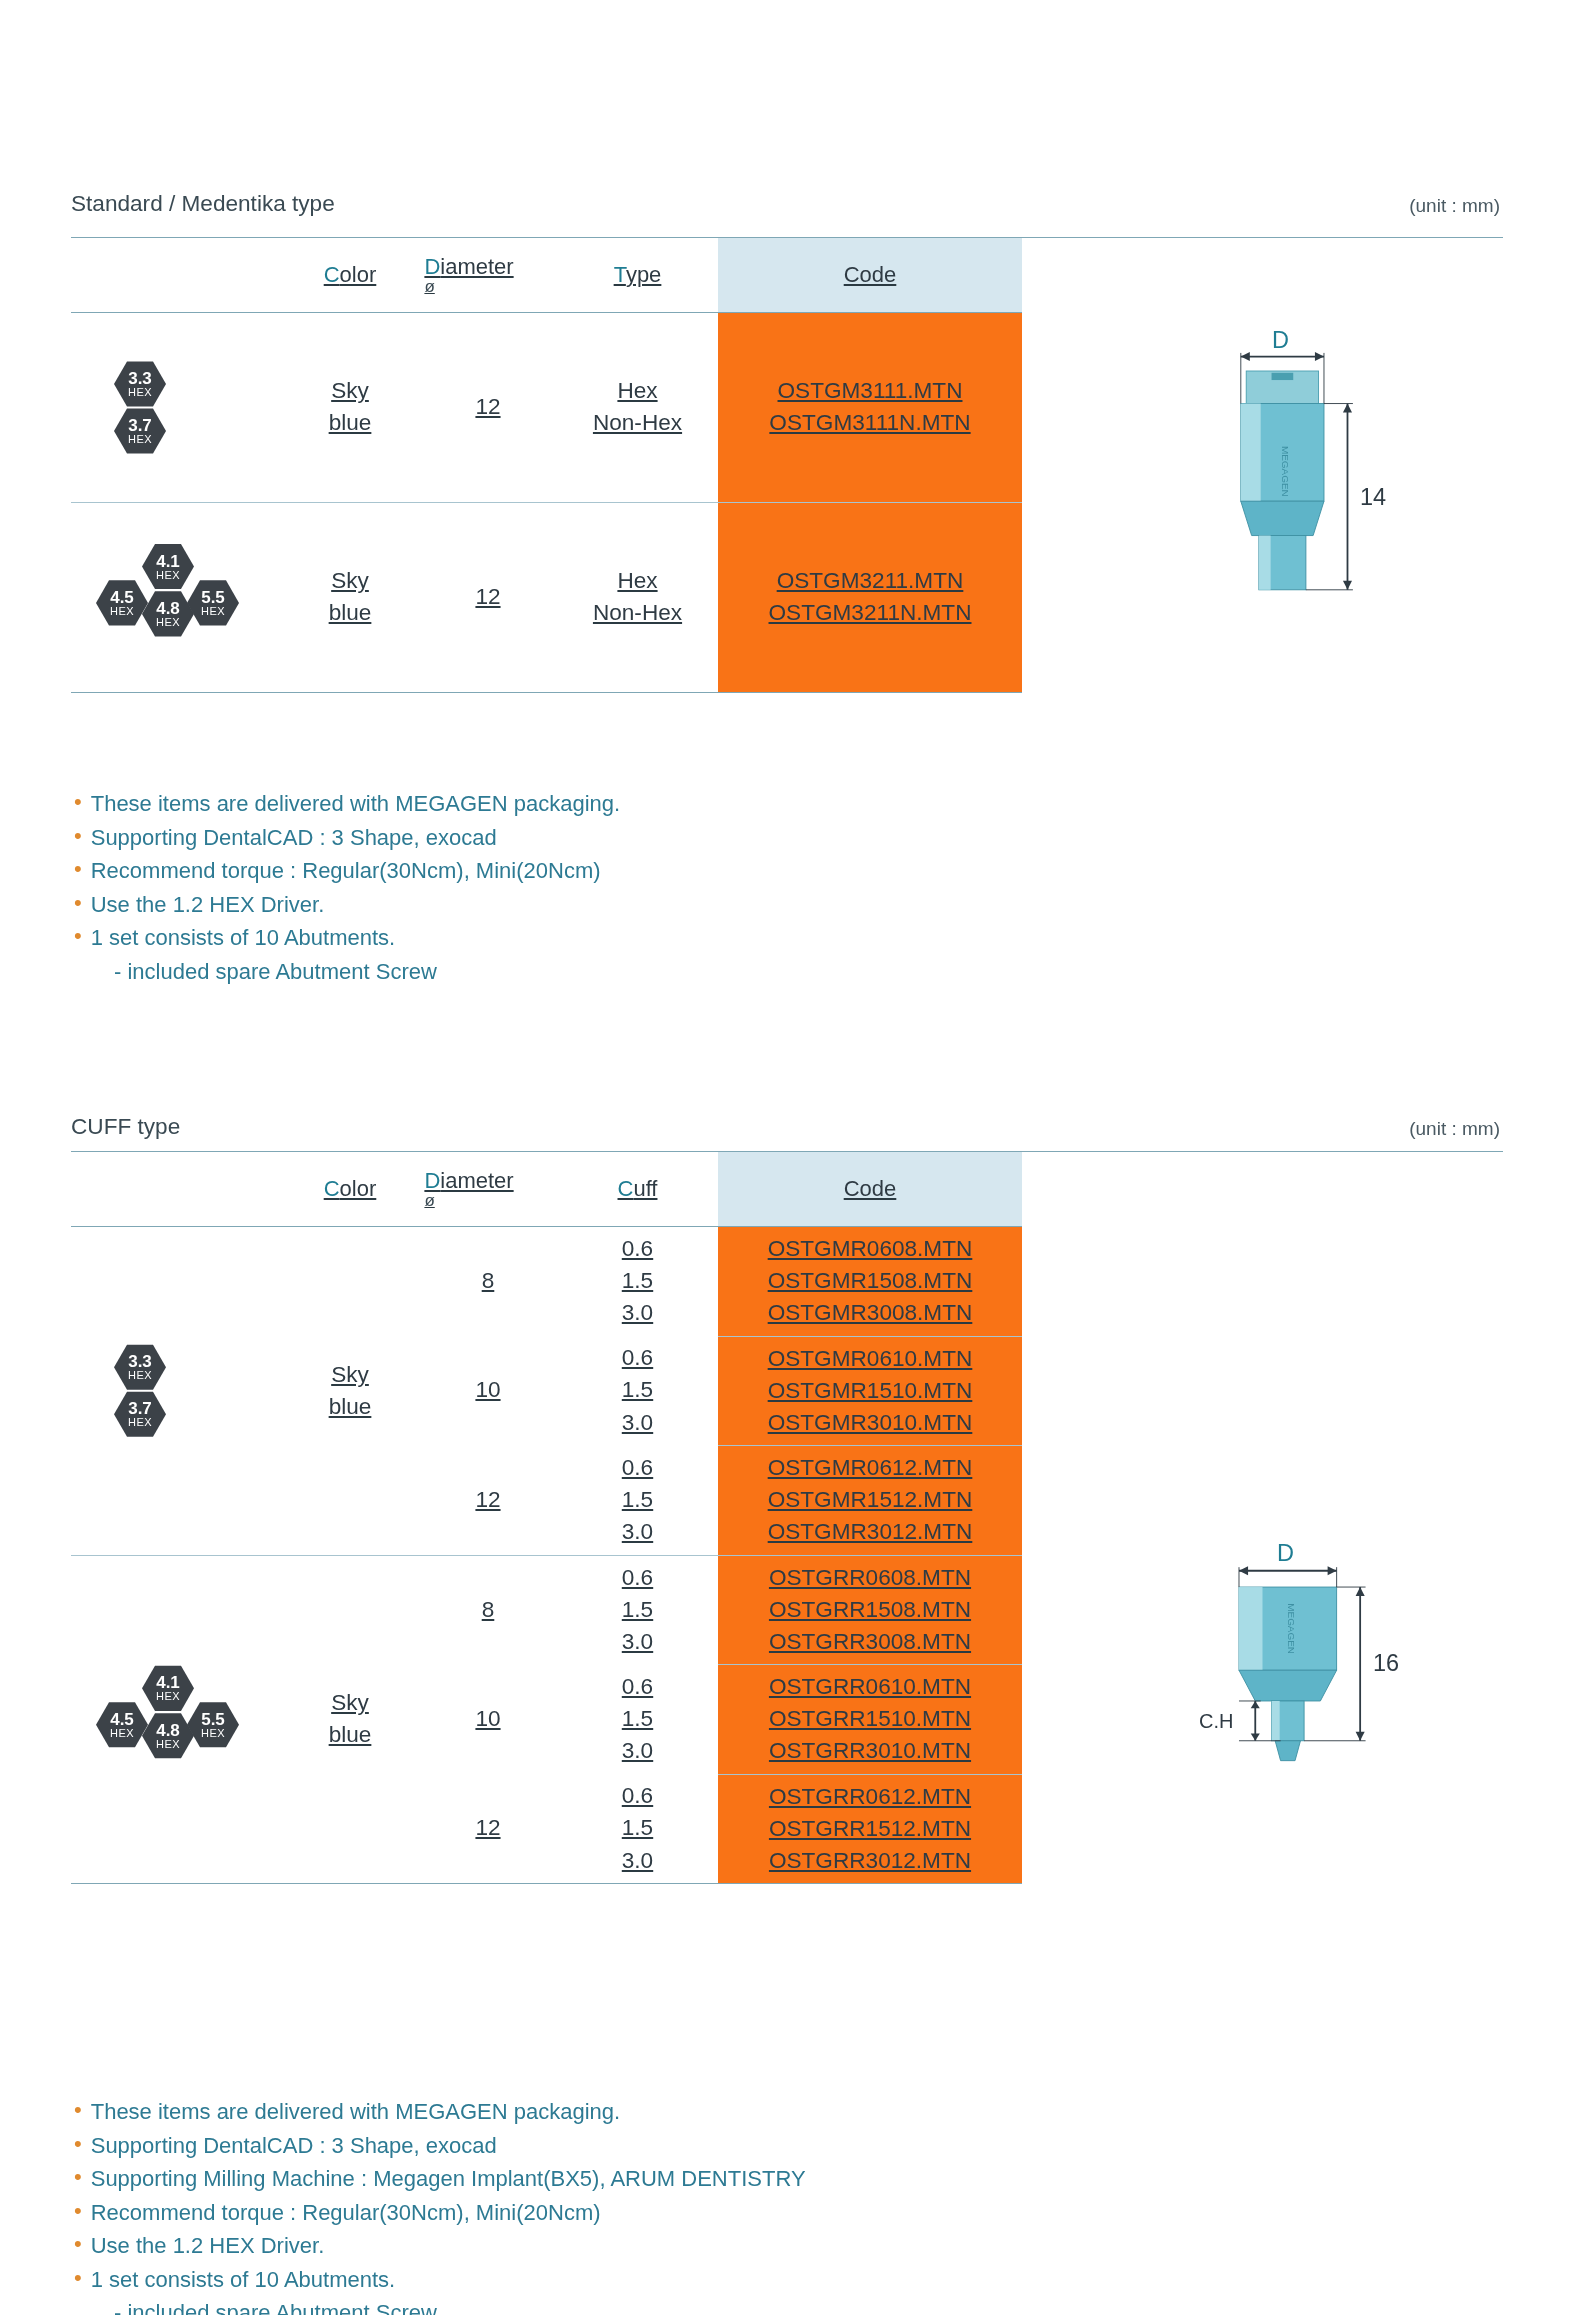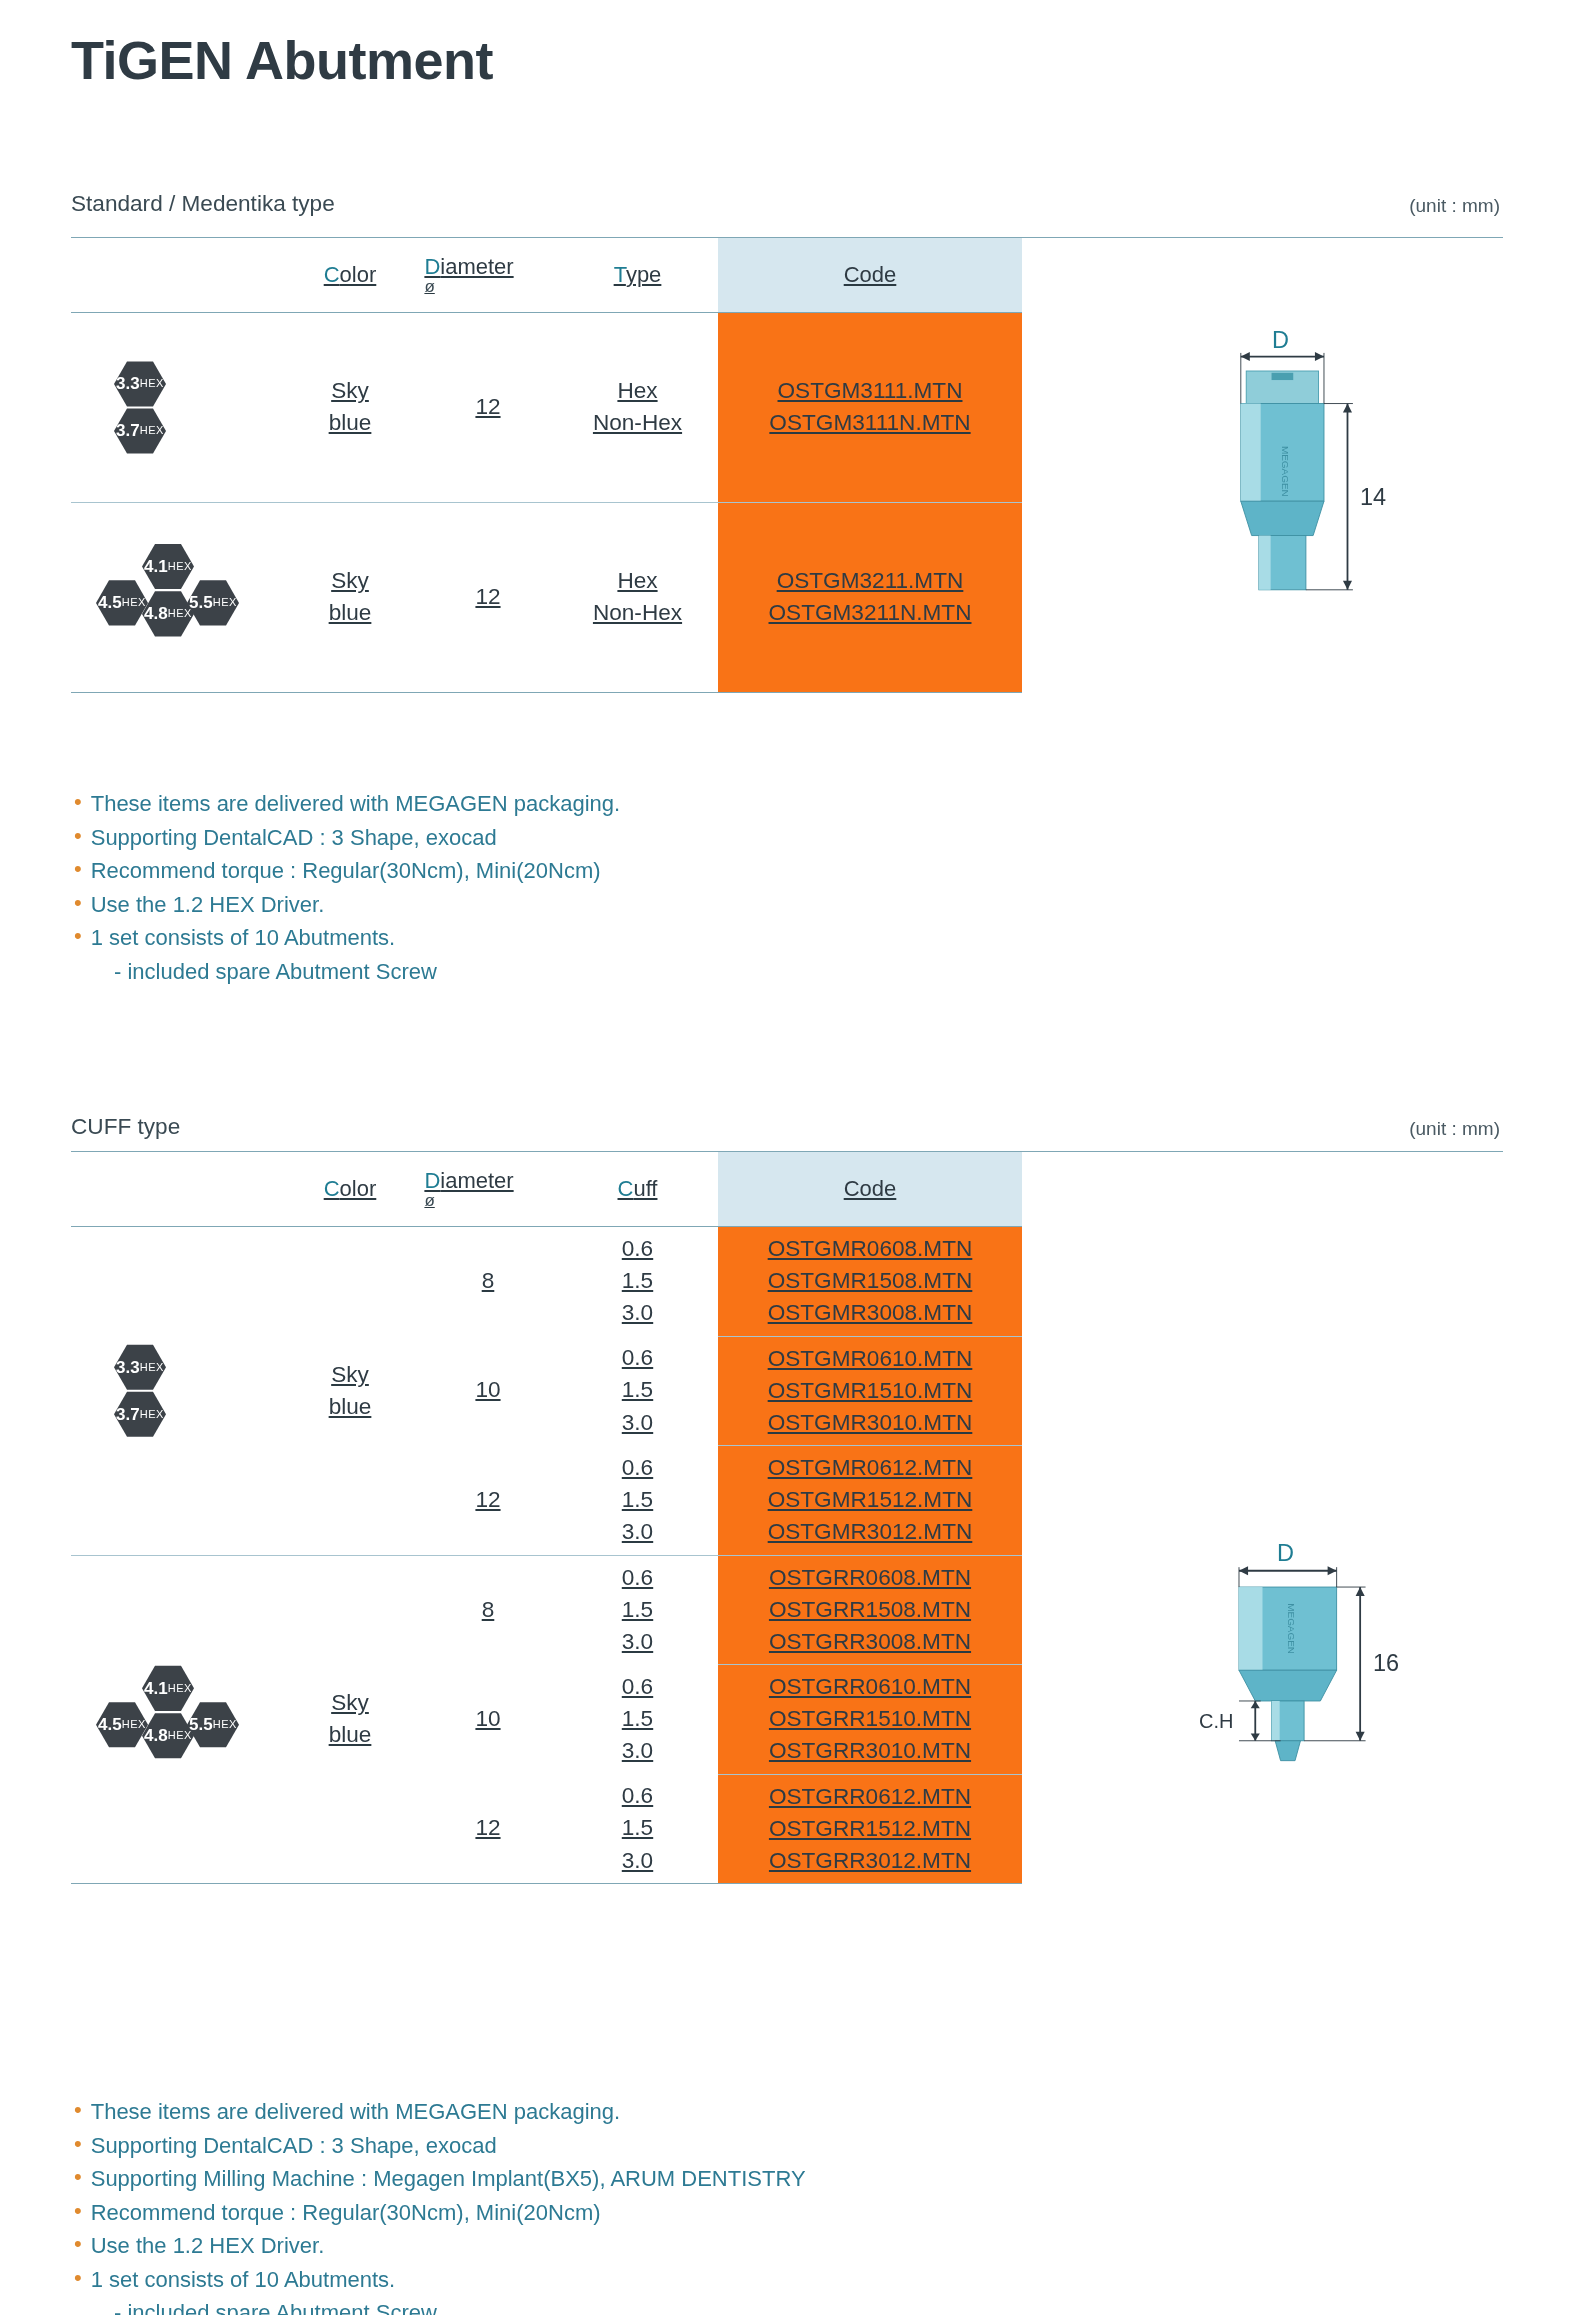--- a/index.html
+++ b/index.html
@@ -135,21 +135,21 @@
     margin: 0 auto;
   }
   .hex {
     position: absolute;
     width: 52px;
     height: 47px;
     background: #3c4248;
     clip-path: polygon(25% 2%, 75% 2%, 100% 50%, 75% 98%, 25% 98%, 0% 50%);
     color: #ffffff;
     display: flex;
-    flex-direction: row;
+    flex-direction: column;
     align-items: center;
     justify-content: center;
     line-height: 1;
   }
   .hex .n { font-size: 17px; font-weight: bold; }
   .hex .h { font-size: 11px; letter-spacing: 0.5px; }
 
   
   .hexgroup.stack2 .hex:nth-child(1) { left: 43px; top: 11px; }
   .hexgroup.stack2 .hex:nth-child(2) { left: 43px; top: 58px; }
@@ -196,21 +196,20 @@
     position: absolute;
     font-size: 20px;
     color: #2f3b44;
   }
 </style>
 </head>
 <body>
 
 <div class="page">
 
-  <div class="title">TiGEN Abutment</div>
 
   <div class="section-head" style="top:191px;">
     <span>Standard / Medentika type</span>
     <span class="unit">(unit : mm)</span>
   </div>
 
   <table class="tbl" style="top:237px;">
     <colgroup>
       <col class="c-icon">
         <col class="c-color">

